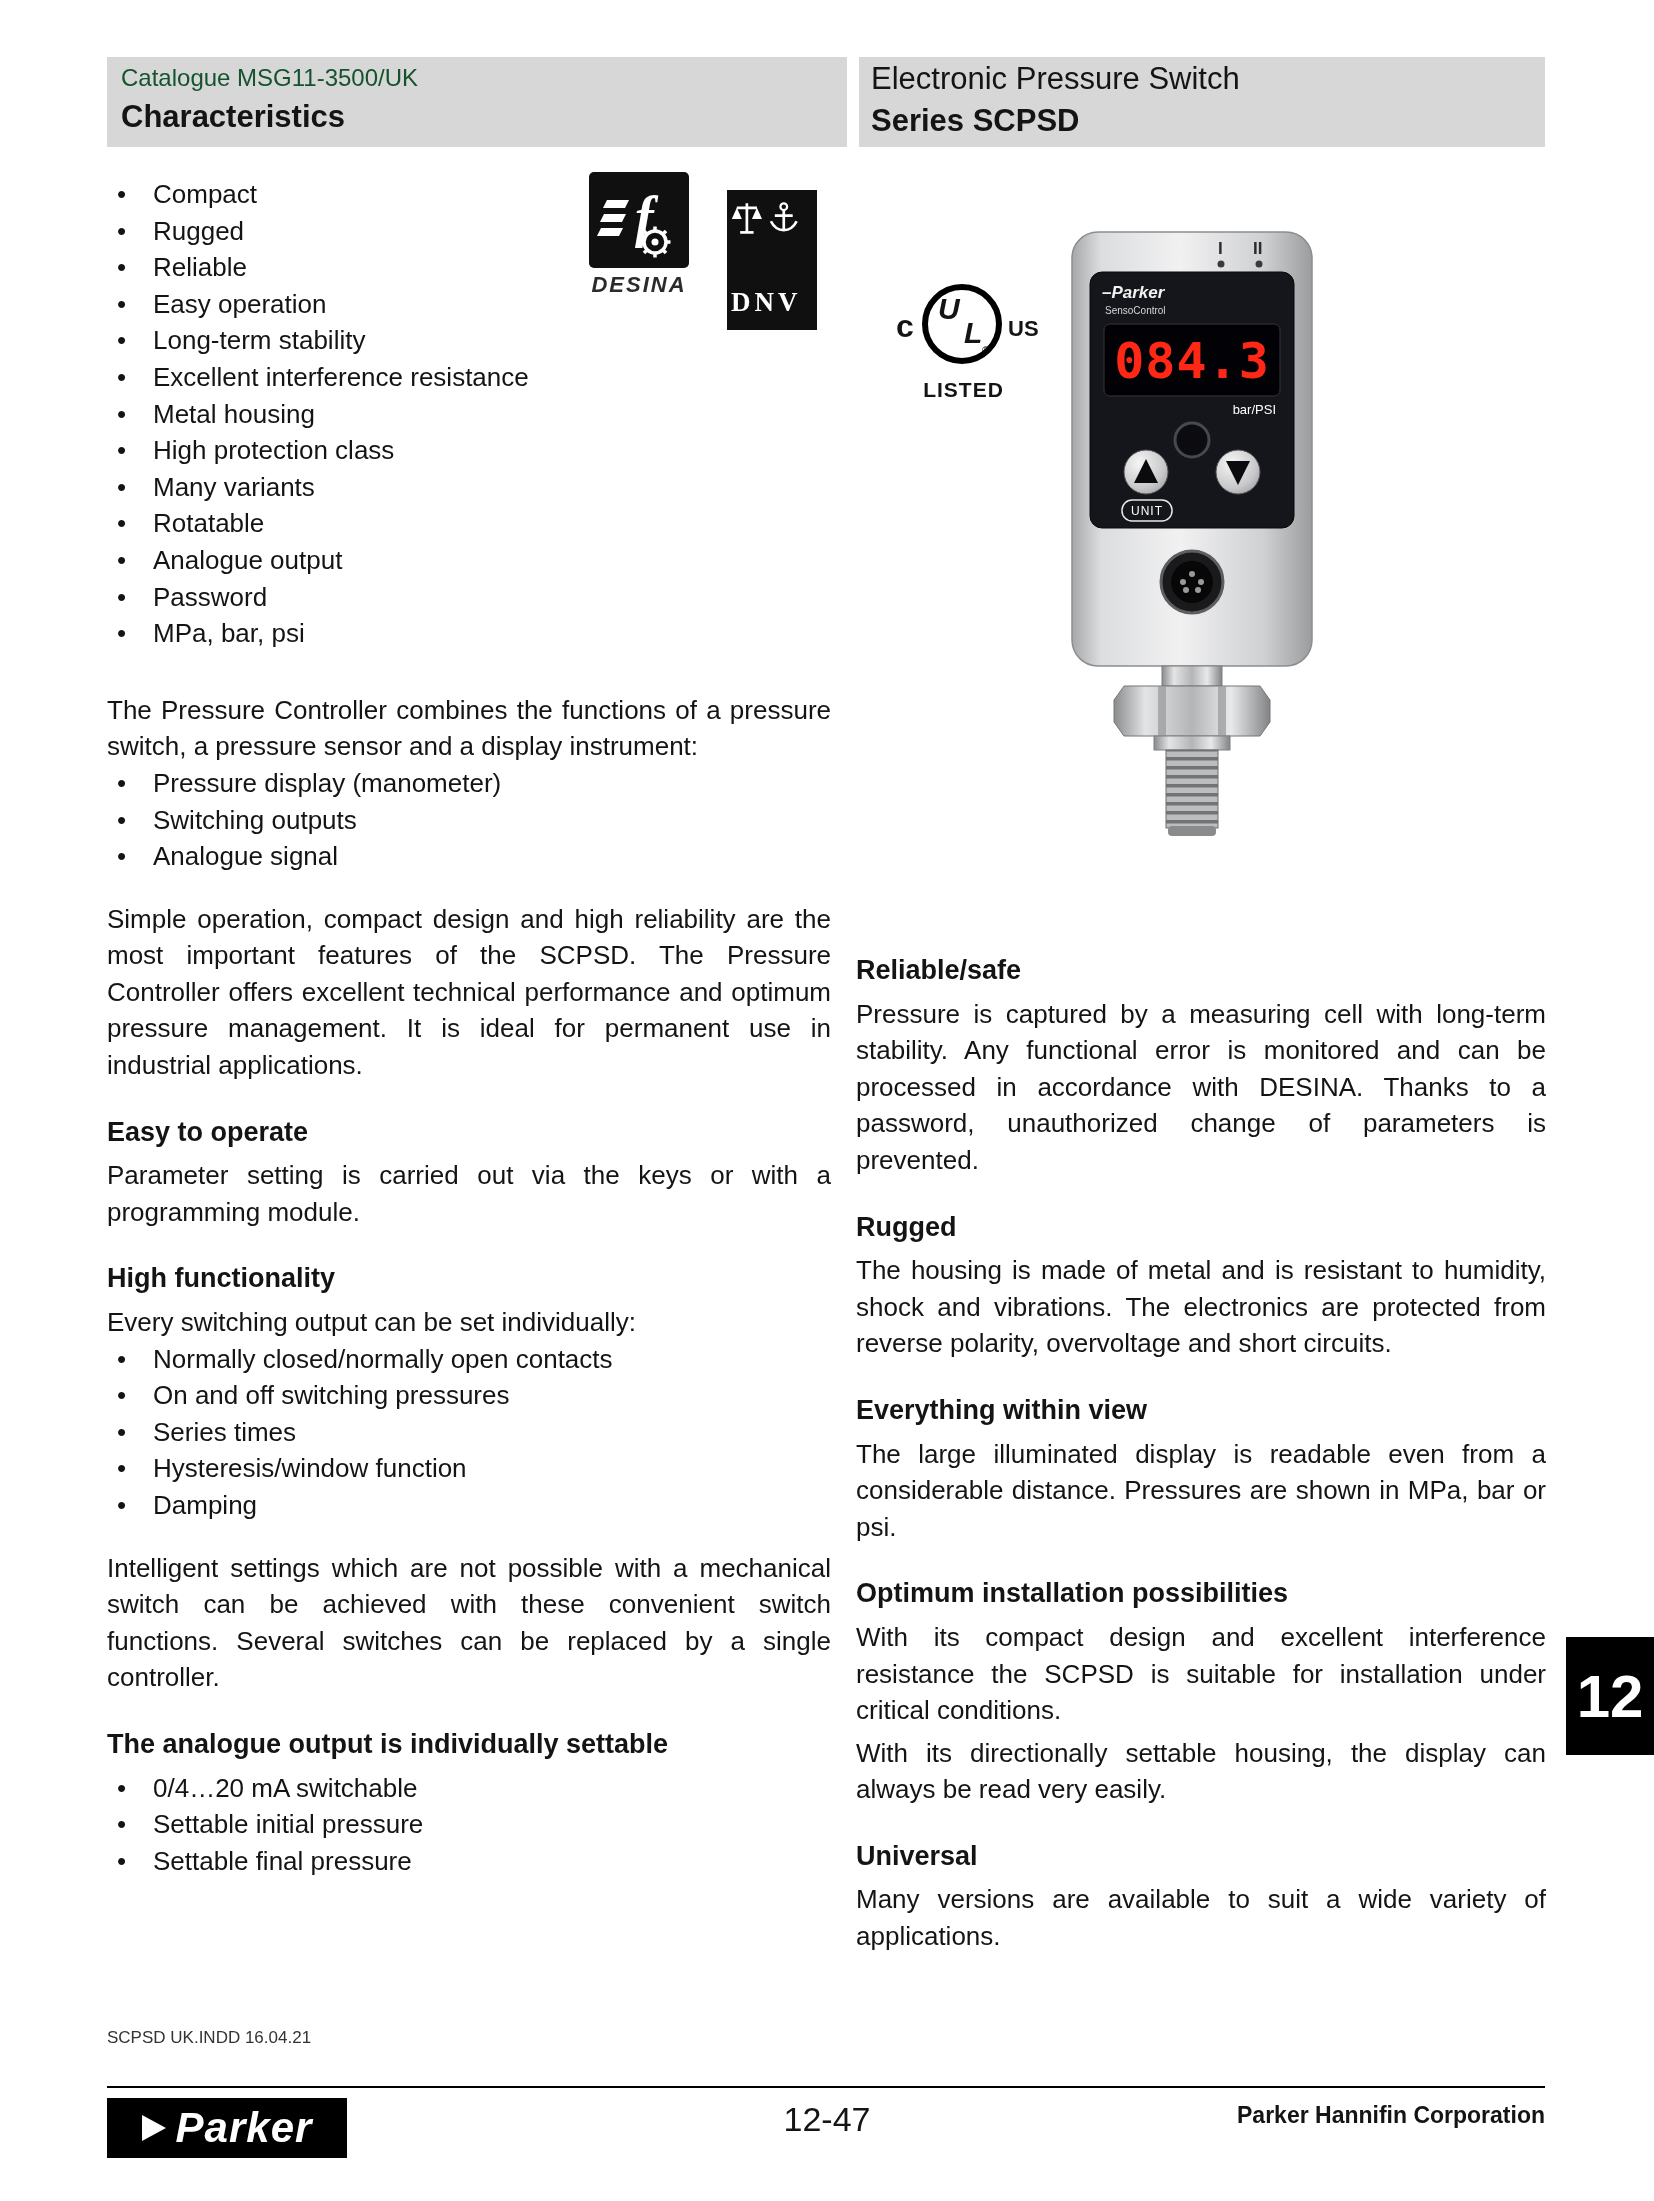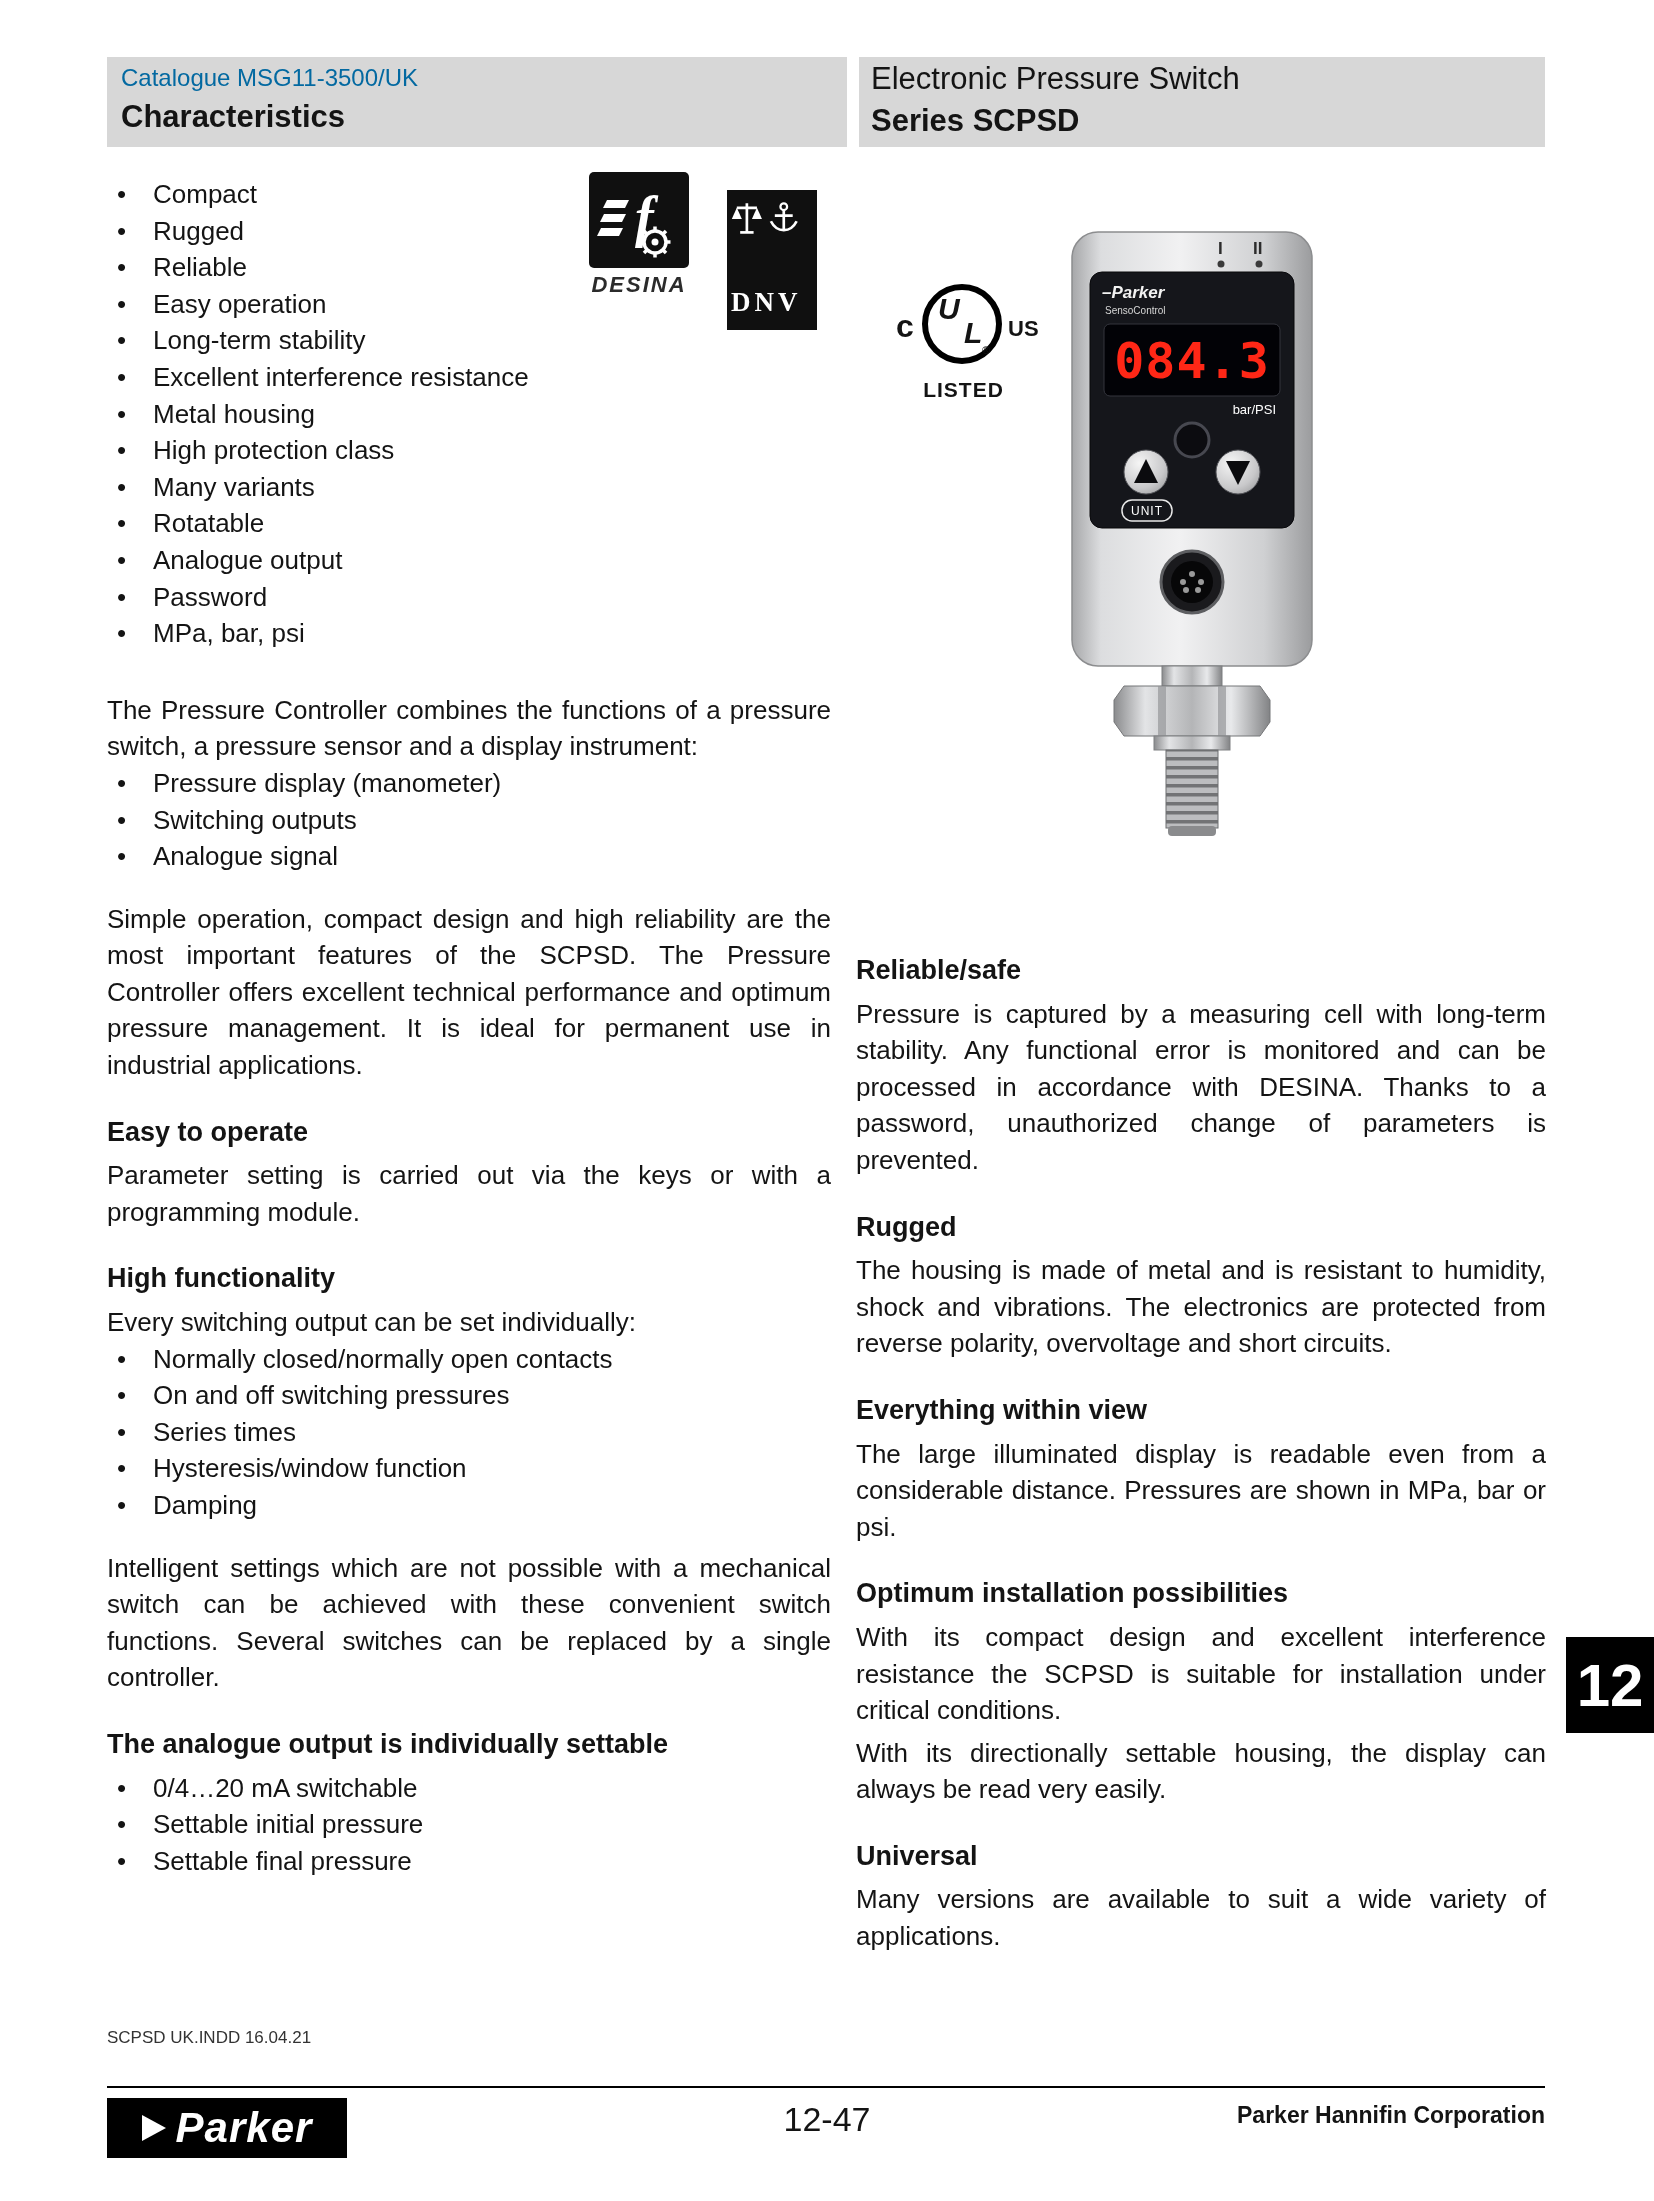--- a/index.html
+++ b/index.html
@@ -4,21 +4,21 @@
 <style>
   * { margin:0; padding:0; box-sizing:border-box; }
   html,body { background:#ffffff; }
   body { font-family:"Liberation Sans", sans-serif; color:#141414; }
   .page { position:relative; width:1654px; height:2201px; background:#fff; overflow:hidden; }
 
   
   .header { position:absolute; left:107px; top:57px; width:1438px; height:90px; background:#d7d7d7; }
   .header .gap { position:absolute; left:740px; top:0; width:12px; height:100%; background:#fff; }
   .h-left { position:absolute; left:14px; top:7px; }
-  .h-cat { font-size:24px; color:#0369a1; }
+  .h-cat { font-size:24px; color:#14532d; }
   .h-char { font-size:31px; font-weight:bold; margin-top:7px; }
   .h-right { position:absolute; left:764px; top:4px; }
   .h-title { font-size:31px; }
   .h-sub { font-size:31px; font-weight:bold; margin-top:6px; }
 
   
   .col-left { position:absolute; left:107px; top:176px; width:724px; font-size:26px; line-height:36.6px; }
   .col-right { position:absolute; left:856px; top:952px; width:690px; font-size:26px; line-height:36.6px; }
 
   h3 { font-size:27px; font-weight:bold; margin:30px 0 7px; }
@@ -53,21 +53,21 @@
   .ul-l { position:absolute; left:36px; top:26px; font-size:30px; font-weight:bold; font-style:italic; }
   .ul-reg { position:absolute; right:6px; bottom:2px; font-size:11px; }
   .ul-us { position:absolute; left:112px; top:32px; font-size:22px; font-weight:bold; }
   .ul-listed { position:absolute; left:0; top:94px; width:135px; text-align:center;
                font-size:21px; font-weight:bold; letter-spacing:1px; }
 
   
   .device { position:absolute; left:1050px; top:226px; width:310px; height:670px; }
 
   
-  .side-tab { position:absolute; left:1566px; top:1637px; width:88px; height:96px; background:#000;
+  .side-tab { position:absolute; left:1566px; top:1637px; width:88px; height:118px; background:#000;
               color:#fff; font-size:60px; font-weight:bold; display:flex; align-items:center; justify-content:center; }
 
   
   .file-note { position:absolute; left:107px; top:2028px; font-size:17px; color:#333; }
   .footer-rule { position:absolute; left:107px; top:2086px; width:1438px; height:2px; background:#000; }
   .page-num { position:absolute; left:0; top:2100px; width:1654px; text-align:center; font-size:34px; }
   .company { position:absolute; right:109px; top:2102px; font-size:23px; font-weight:bold; }
   .parker-logo { position:absolute; left:107px; top:2098px; width:240px; height:60px; background:#000;
                  display:flex; align-items:center; justify-content:center; gap:10px; }
   .parker-arrow { width:0; height:0; border-left:24px solid #fff;

